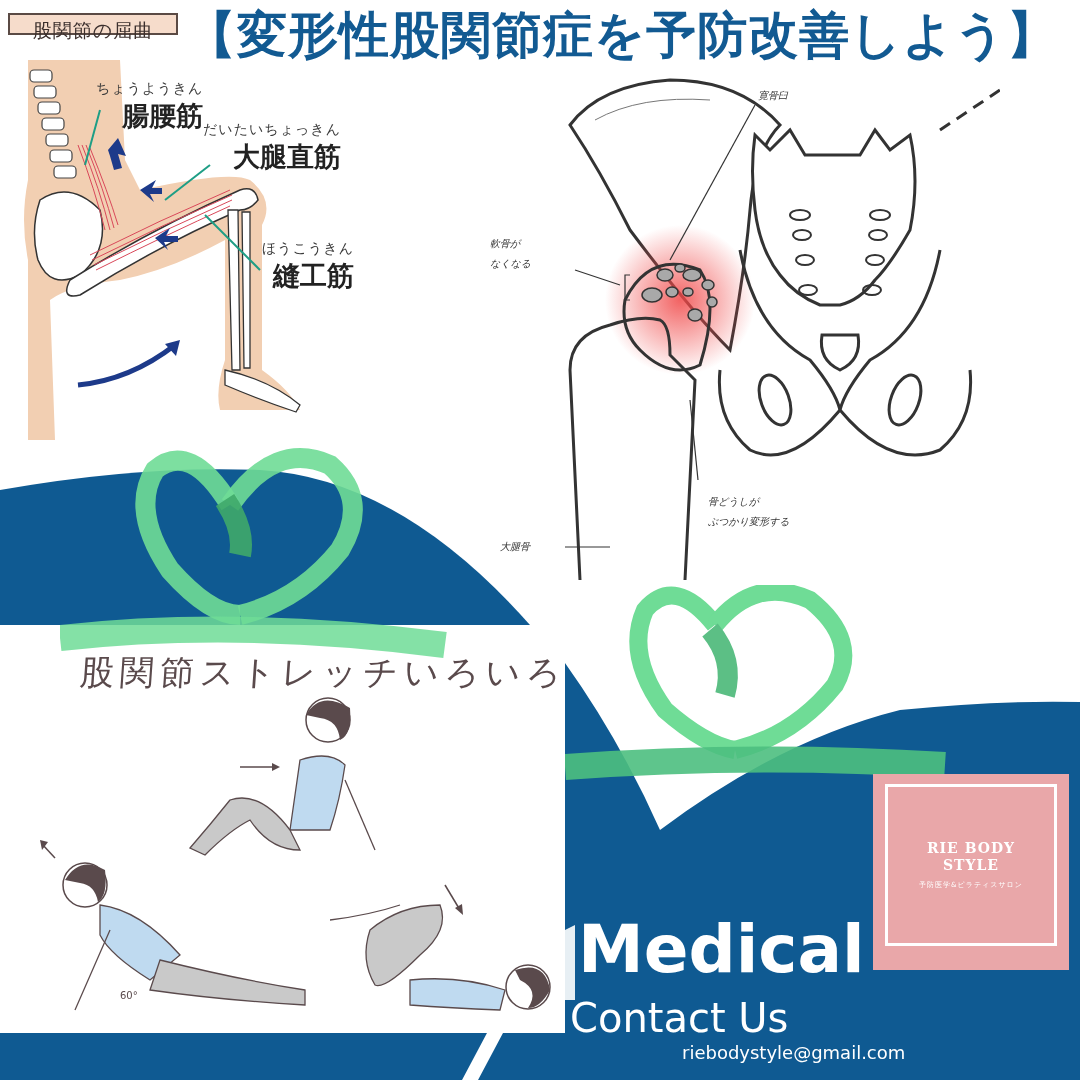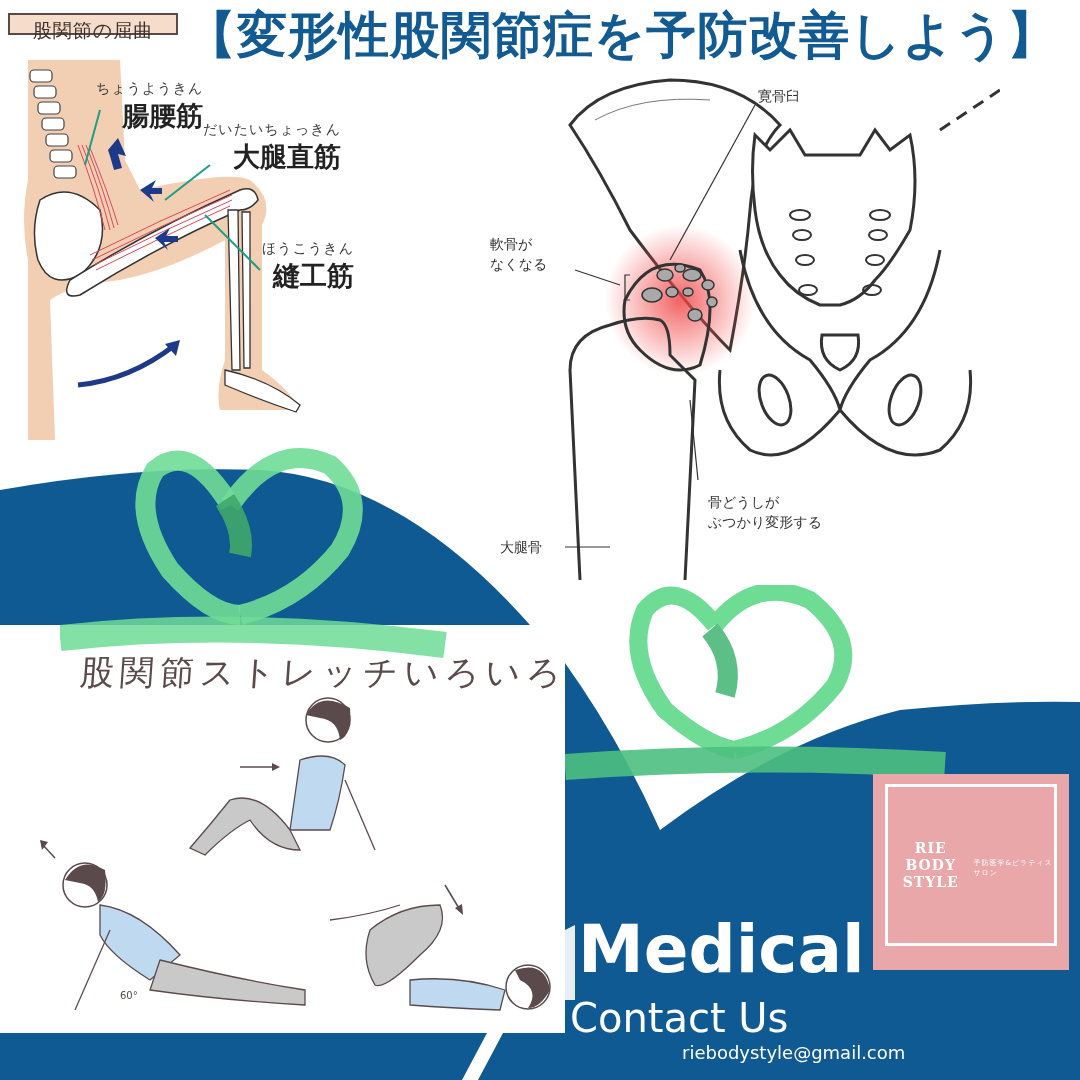--- a/index.html
+++ b/index.html
@@ -2,24 +2,24 @@
 <html><head>
 <meta charset="utf-8">
 <style>
   html, body { margin:0; padding:0; }
   body { width:1080px; height:1080px; position:relative; overflow:hidden; background:#ffffff; font-family:"DejaVu Sans", sans-serif; }
   .abs { position:absolute; }
   .tag-box { left:8px; top:13px; width:170px; height:22px; background:#f6dccb; border:2px solid #5a4a44; box-sizing:border-box; color:#3b2f2d; font-size:19px; line-height:30px; text-align:center; letter-spacing:1px; }
   .main-title { left:186px; top:6px; color:#125a92; font-family:"DejaVu Serif", serif; font-weight:bold; font-size:50px; line-height:58px; letter-spacing:1px; white-space:nowrap; }
   .ruby { font-size:14px; color:#3a3a3a; letter-spacing:1px; }
   .muscle { font-size:27px; font-weight:bold; color:#222;text-align:right; }
-  .small-lbl { font-size:14px; color:#333; line-height:20px; }
+  .small-lbl { font-size:10px; color:#333; line-height:20px;font-style:italic; }
   .hand { font-size:34px; color:#5a4a4c; letter-spacing:6px; font-family:"DejaVu Sans", sans-serif; font-weight:300; transform:skewX(-4deg); }
   .brand-box { left:873px; top:774px; width:196px; height:196px; background:#e9a7a9; }
-  .brand-inner { position:absolute; left:12px; top:10px; right:12px; bottom:24px; border:3px solid #ffffff; box-sizing:border-box; display:flex; flex-direction:row; align-items:center; justify-content:center; }
+  .brand-inner { position:absolute; left:12px; top:10px; right:12px; bottom:24px; border:3px solid #ffffff; box-sizing:border-box; display:flex; flex-direction:column; align-items:center; justify-content:center; }
   .brand-name { font-family:"DejaVu Serif", serif; color:#ffffff; font-weight:bold; font-size:14px; letter-spacing:1px; text-align:center; line-height:17px; width:110px; }
   .brand-sub { color:#ffffff; font-size:7px; letter-spacing:1px; margin-top:6px; }
   .medical { left:578px; top:912px; color:#ffffff; font-family:"DejaVu Sans", sans-serif; font-weight:bold; font-size:66px; line-height:76px; letter-spacing:0px; }
   .contact { left:570px; top:994px; color:#ffffff; font-family:"DejaVu Sans", sans-serif; font-size:40px; line-height:48px; }
   .email { left:682px; top:1040px; color:#ffffff; font-family:"DejaVu Sans", sans-serif; font-size:18px; line-height:26px; }
 </style>
 </head>
 <body>
 
 <svg class="abs" style="left:0;top:0" width="1080" height="1080" viewBox="0 0 1080 1080">

